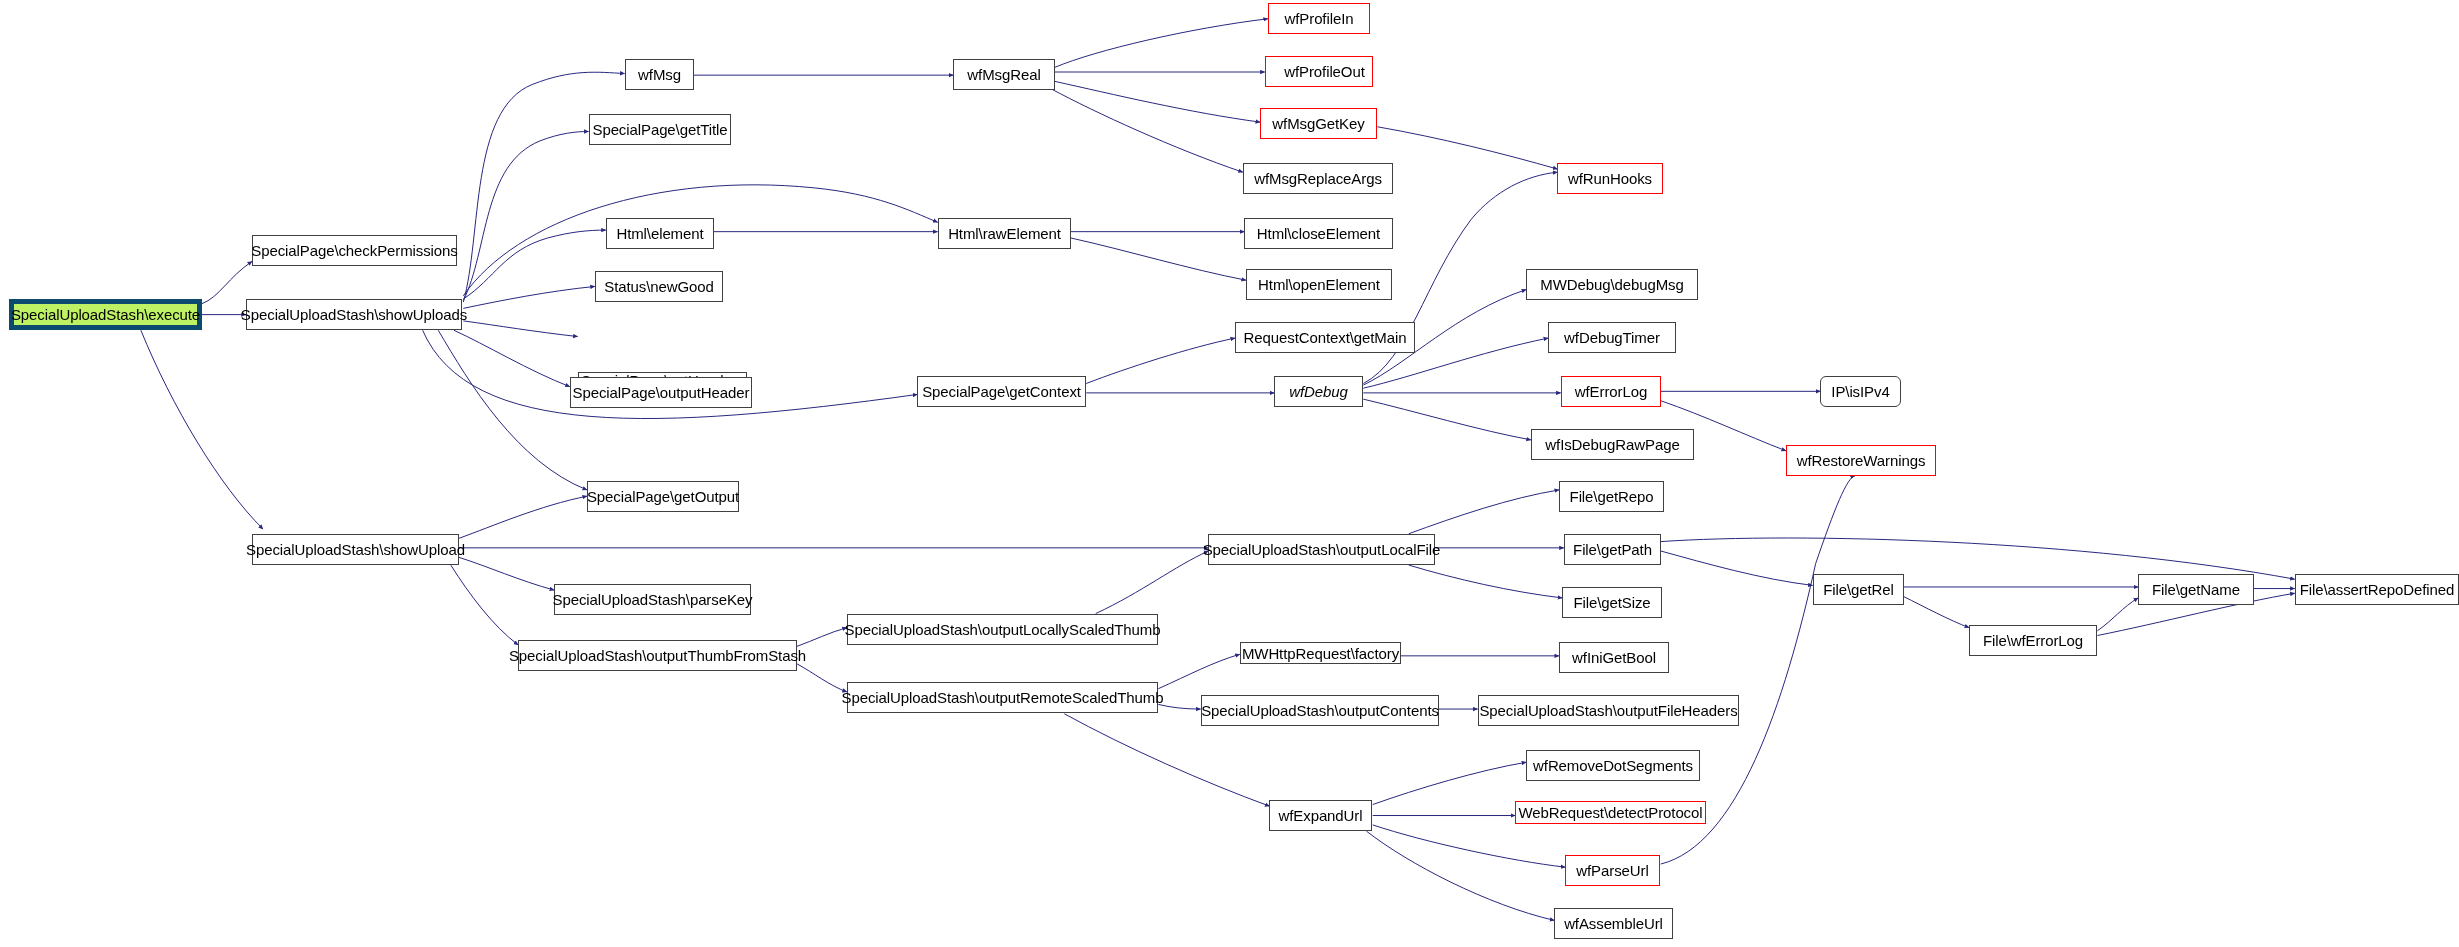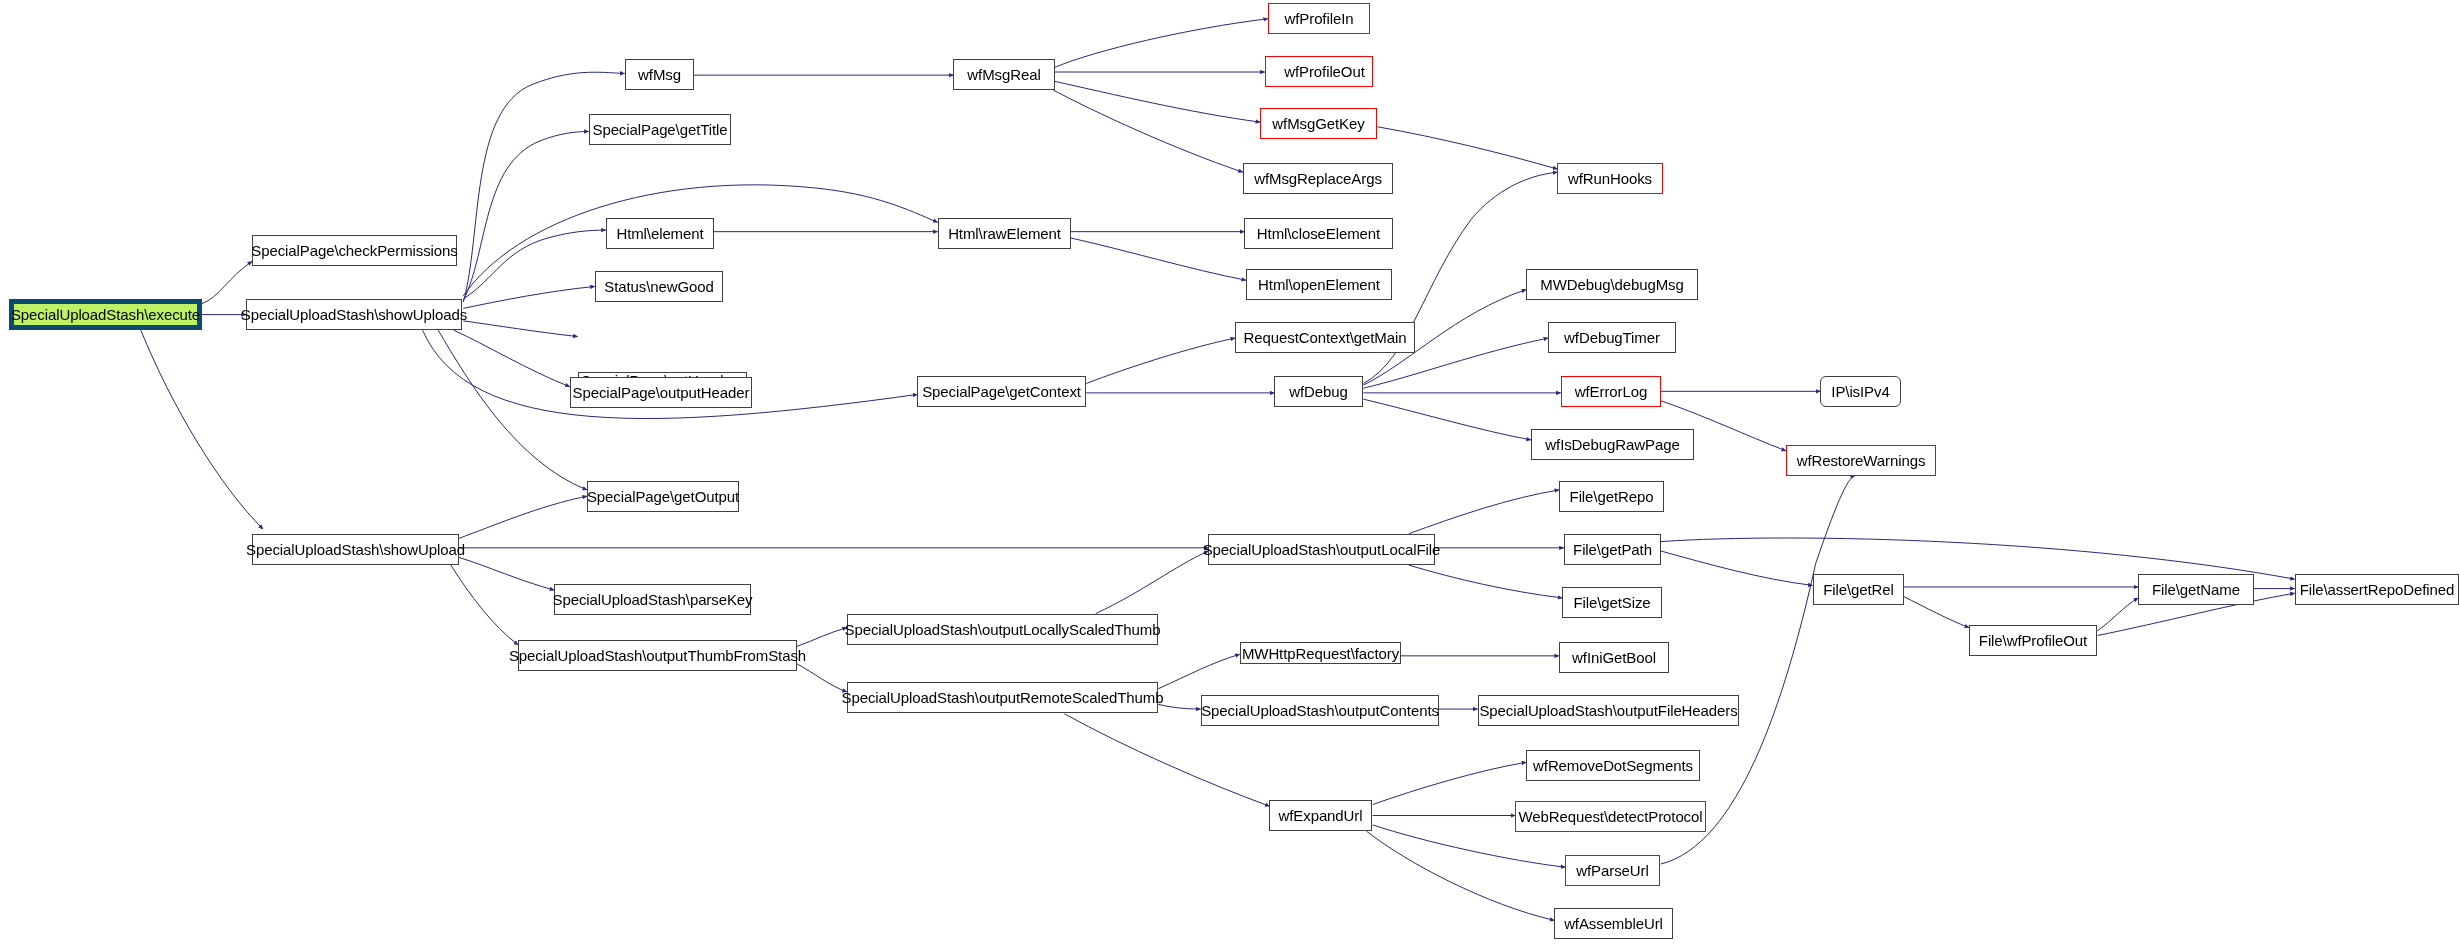--- a/index.html
+++ b/index.html
@@ -170,21 +170,21 @@
       </div>
       <div class="node" style="left: 938px; top: 218px; width: 133px; height: 31px;">
         <span class="node-label">Html\rawElement</span>
       </div>
       <div class="node" style="left: 953px; top: 59px; width: 102px; height: 31px;">
         <span class="node-label">wfMsgReal</span>
       </div>
       <div class="node" style="left: 1235px; top: 322px; width: 180px; height: 31px;">
         <span class="node-label">RequestContext\getMain</span>
       </div>
-      <div class="node" style="left: 1274px; top: 376px; width: 89px; height: 31px;">
+      <div class="node" style="left: 1274px; top: 376px; width: 89px; height: 31px; font-style: italic;">
         <span class="node-label">wfDebug</span>
       </div>
       <div class="node red" style="left: 1268px; top: 3px; width: 102px; height: 31px;">
         <span class="node-label">wfProfileIn</span>
       </div>
       <div class="node red" style="left: 1265px; top: 56px; width: 108px; height: 31px; padding-left: 11px;">
         <span class="node-label">wfProfileOut</span>
       </div>
       <div class="node red" style="left: 1260px; top: 108px; width: 117px; height: 31px;">
         <span class="node-label">wfMsgGetKey</span>
@@ -236,40 +236,40 @@
       </div>
       <div class="node" style="left: 1559px; top: 642px; width: 110px; height: 31px;">
         <span class="node-label">wfIniGetBool</span>
       </div>
       <div class="node" style="left: 1478px; top: 695px; width: 261px; height: 31px;">
         <span class="node-label">SpecialUploadStash\outputFileHeaders</span>
       </div>
       <div class="node" style="left: 1526px; top: 750px; width: 174px; height: 31px;">
         <span class="node-label">wfRemoveDotSegments</span>
       </div>
-      <div class="node red" style="left: 1515px; top: 801px; width: 191px; height: 31px;">
+      <div class="node red" style="left: 1515px; top: 801px; width: 191px; height: 23px;">
         <span class="node-label">WebRequest\detectProtocol</span>
       </div>
       <div class="node red" style="left: 1565px; top: 855px; width: 95px; height: 31px;">
         <span class="node-label">wfParseUrl</span>
       </div>
       <div class="node" style="left: 1554px; top: 908px; width: 119px; height: 31px;">
         <span class="node-label">wfAssembleUrl</span>
       </div>
       <div class="node" style="left: 1820px; top: 376px; width: 81px; height: 31px; border-radius: 6px;">
         <span class="node-label">IP\isIPv4</span>
       </div>
       <div class="node red" style="left: 1786px; top: 445px; width: 150px; height: 31px;">
         <span class="node-label">wfRestoreWarnings</span>
       </div>
       <div class="node" style="left: 1813px; top: 574px; width: 91px; height: 31px;">
         <span class="node-label">File\getRel</span>
       </div>
       <div class="node" style="left: 1969px; top: 625px; width: 128px; height: 31px;">
-        <span class="node-label">File\wfProfileOut</span>
+        <span class="node-label">File\wfErrorLog</span>
       </div>
       <div class="node" style="left: 2138px; top: 574px; width: 116px; height: 31px;">
         <span class="node-label">File\getName</span>
       </div>
       <div class="node" style="left: 2295px; top: 574px; width: 164px; height: 31px;">
         <span class="node-label">File\assertRepoDefined</span>
       </div>
     </div>
 </div>
 

